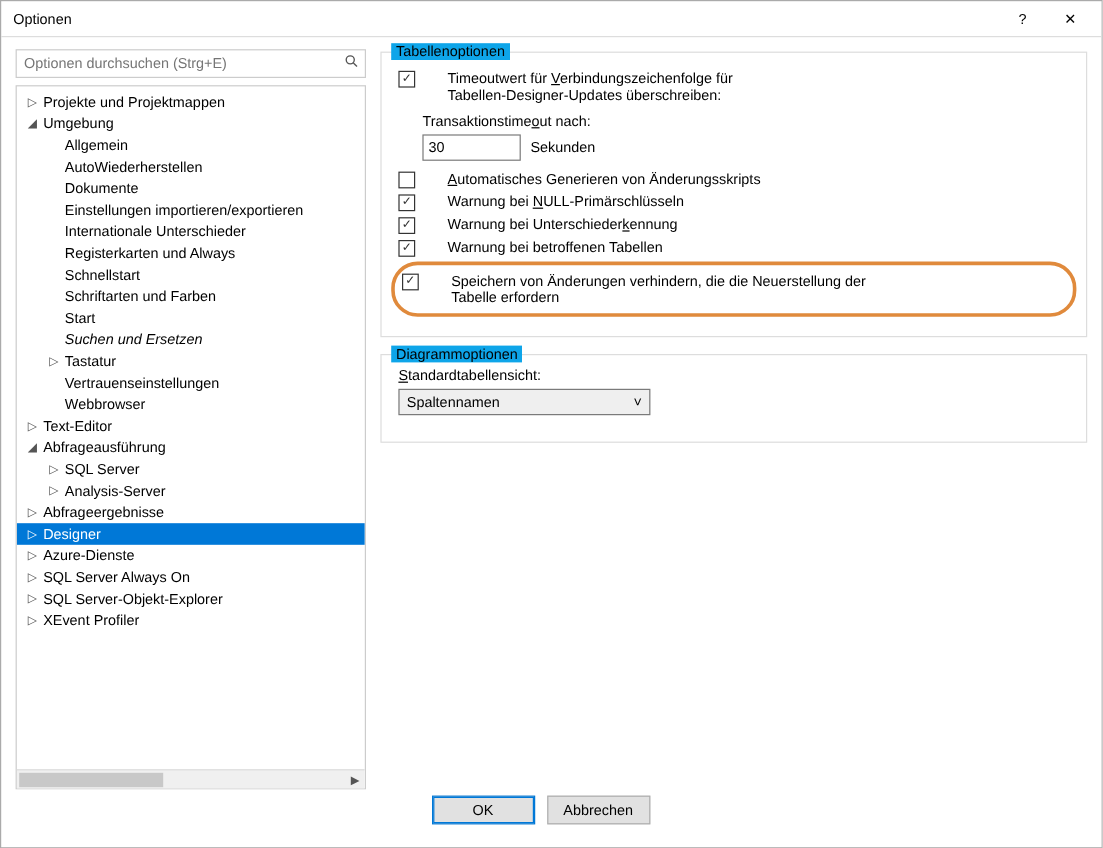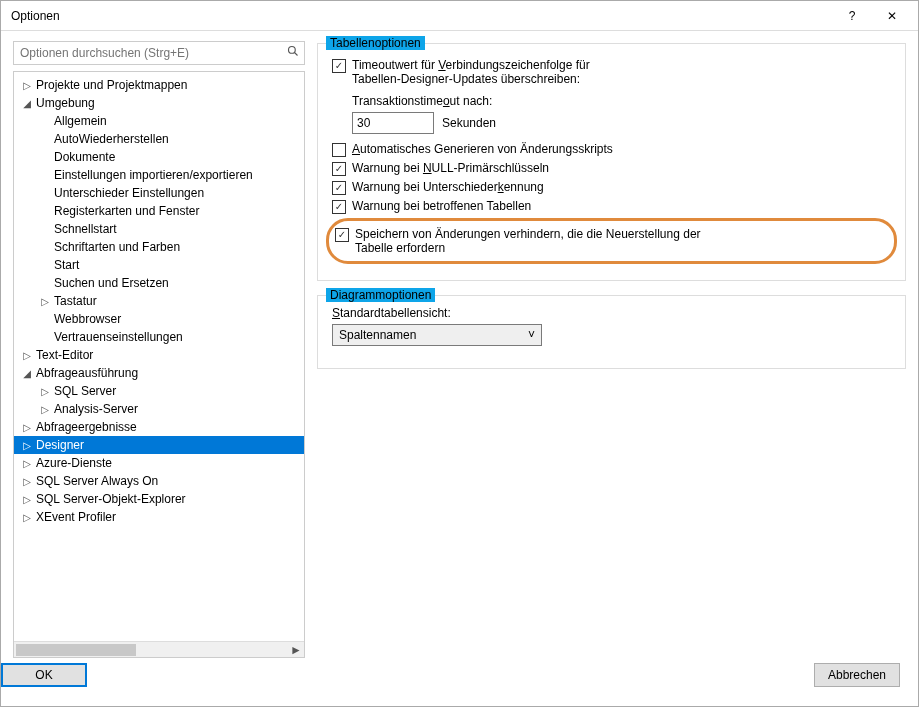--- a/index.html
+++ b/index.html
@@ -20,29 +20,29 @@
   .tw { display:inline-block; width:14px; text-align:center; color:#555; font-size:10px; user-select:none;}
   .tree-item.selected .tw { color:#fff; }
   .lbl { padding-left:2px; }
   .hscroll { height:16px; border-top:1px solid #ddd; background:#f0f0f0; position:relative; }
   .hscroll .thumb { position:absolute; left:2px; top:2px; height:12px; width:120px; background:#c8c8c8; }
   .hscroll .arrow { position:absolute; top:0; width:16px; height:16px; display:flex;align-items:center;justify-content:center;color:#555;}
   .hscroll .arrow.l{left:0} .hscroll .arrow.r{right:0}
   .right { flex:1; padding-top:2px; }
   .group { border:1px solid #ddd; padding: 10px 14px 14px 14px; margin-bottom:14px; position:relative; }
   .group-title { position:absolute; top:-8px; left:8px; background:#0ea5e9; padding:0 4px; }
-  .row { display:flex; align-items:flex-start; margin: 4px 0; }
+  .row { display:flex; align-items:flex-start; margin: 4px 0; gap: 21px; }
   .cb { width:14px; height:14px; border:1px solid #333; margin-right:6px; margin-top:1px; display:flex; align-items:center; justify-content:center; font-size:10px; line-height:10px; flex-shrink:0;}
   .cb.checked::after { content:"✓"; color:#333; }
   .indent { margin-left: 20px; }
   .field-row { display:flex; align-items:center; gap:8px; margin-left:20px; margin-top:4px; margin-bottom:8px;}
   .num-input { width:82px; height:22px; border:1px solid #7a7a7a; padding:2px 4px; }
   .highlight { border:3px solid #e08a3c; border-radius:22px; padding:6px 40px 6px 6px; margin:2px -6px; }
   .select { width:210px; height:22px; border:1px solid #7a7a7a; background:#efefef; display:flex; align-items:center; justify-content:space-between; padding:0 6px; margin-top:4px; margin-bottom:8px;}
-  .footer { height:48px; border-top:0; display:flex; justify-content:space-between; align-items:center; gap:10px; padding: 0 18px 14px 0;}
+  .footer { height:48px; border-top:0; display:flex; justify-content:center; align-items:center; gap:10px; padding: 0 18px 14px 0;}
   .btn { min-width:86px; height:24px; border:1px solid #adadad; background:#e1e1e1; display:flex;align-items:center;justify-content:center; cursor:default;}
   .btn.primary { border:1px solid #0078d7; box-shadow: inset 0 0 0 1px #0078d7; }
   .u { text-decoration: underline; }
   svg.icon{width:12px;height:12px;}
 </style>
 </head>
 <body>
 
 <div class="window">
   <div class="titlebar">
@@ -87,53 +87,53 @@
             <div class="tree-item" style="padding-left: 24px;">
               <span class="tw"></span>
               <span class="lbl">Dokumente</span>
             </div>
             <div class="tree-item" style="padding-left: 24px;">
               <span class="tw"></span>
               <span class="lbl">Einstellungen importieren/exportieren</span>
             </div>
             <div class="tree-item" style="padding-left: 24px;">
               <span class="tw"></span>
-              <span class="lbl">Unterschieder Einstellungen</span>
-            </div>
-            <div class="tree-item" style="padding-left: 24px;">
-              <span class="tw"></span>
-              <span class="lbl">Registerkarten und Fenster</span>
+              <span class="lbl">Internationale Unterschieder</span>
+            </div>
+            <div class="tree-item" style="padding-left: 24px;">
+              <span class="tw"></span>
+              <span class="lbl">Registerkarten und Always</span>
             </div>
             <div class="tree-item" style="padding-left: 24px;">
               <span class="tw"></span>
               <span class="lbl">Schnellstart</span>
             </div>
             <div class="tree-item" style="padding-left: 24px;">
               <span class="tw"></span>
               <span class="lbl">Schriftarten und Farben</span>
             </div>
             <div class="tree-item" style="padding-left: 24px;">
               <span class="tw"></span>
               <span class="lbl">Start</span>
             </div>
-            <div class="tree-item" style="padding-left: 24px;">
+            <div class="tree-item" style="padding-left: 24px; font-style: italic;">
               <span class="tw"></span>
               <span class="lbl">Suchen und Ersetzen</span>
             </div>
             <div class="tree-item" style="padding-left: 24px;">
               <span class="tw">▷</span>
               <span class="lbl">Tastatur</span>
             </div>
             <div class="tree-item" style="padding-left: 24px;">
               <span class="tw"></span>
+              <span class="lbl">Vertrauenseinstellungen</span>
+            </div>
+            <div class="tree-item" style="padding-left: 24px;">
+              <span class="tw"></span>
               <span class="lbl">Webbrowser</span>
-            </div>
-            <div class="tree-item" style="padding-left: 24px;">
-              <span class="tw"></span>
-              <span class="lbl">Vertrauenseinstellungen</span>
             </div>
             <div class="tree-item" style="padding-left: 6px;">
               <span class="tw">▷</span>
               <span class="lbl">Text-Editor</span>
             </div>
             <div class="tree-item" style="padding-left: 6px;">
               <span class="tw">◢</span>
               <span class="lbl">Abfrageausführung</span>
             </div>
             <div class="tree-item" style="padding-left: 24px;">

